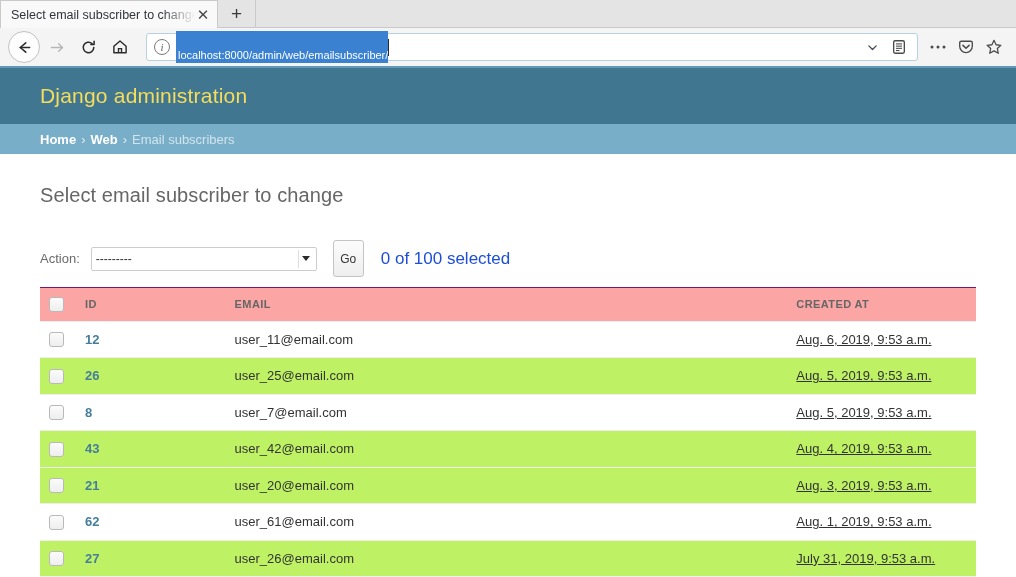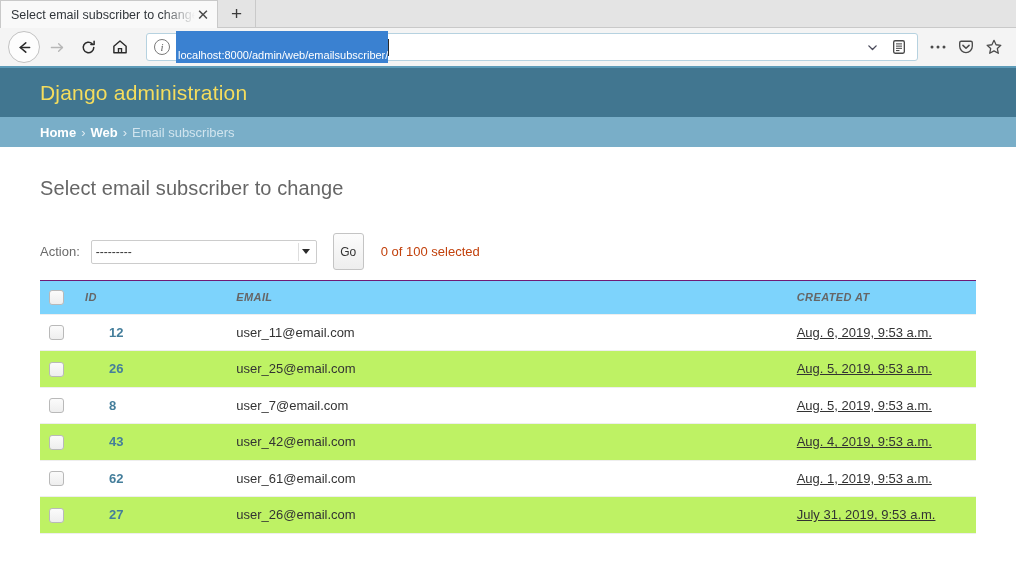--- a/index.html
+++ b/index.html
@@ -112,21 +112,21 @@
     display: flex; align-items: center; justify-content: center;
     color: #4a4a4a; cursor: pointer;
     flex: 0 0 28px;
   }
 
   
   .page { flex: 1; background: #ffffff; overflow: hidden; position: relative; }
 
   .dj-header {
     background: #417690;
-    height: 49px;
+    height: 56px;
     display: flex; align-items: center;
     padding: 0 40px;
   }
   .dj-branding {
     color: #f5dd5d;
     font-size: 21px;
     font-weight: 300;
     letter-spacing: .2px;
   }
 
@@ -197,44 +197,43 @@
     font-family: "Liberation Sans", sans-serif;
     color: #333333;
     background: linear-gradient(#fcfcfc, #eeeeee);
     border: 1px solid #c4c4c4;
     border-radius: 3px;
     cursor: pointer;
     padding: 0 6px;
   }
   .selcount {
     margin-left: 17px;
-    font-size: 13px;
-    color: #c2410c;
+    font-size: 17px;
+    color: #1d4ed8;
   }
 
   
   .results { width: 100%; }
   table.results-table {
     width: 100%;
     border-collapse: collapse;
     font-size: 13px;
   }
   table.results-table thead th {
-    background: #7dd3fc;
+    background: #fca5a5;
     height: 33px;
     text-align: left;
     font-size: 11px;
     font-weight: bold;
     letter-spacing: .4px;
     color: #666666;
     text-transform: uppercase;
     border-bottom: 1px solid #eeeeee;
     padding: 0 10px;
     vertical-align: middle;
-    font-style: italic;
   }
   table.results-table tbody td {
     height: 36.5px;
     padding: 0 10px;
     vertical-align: middle;
     border-bottom: 1px solid #eeeeee;
     color: #333333;
     font-size: 13px;
   }
   table.results-table tbody tr.row1 { background: #ffffff; }
@@ -253,21 +252,20 @@
     display: inline-block;
     vertical-align: middle;
     cursor: pointer;
   }
   .idlink {
     color: #447e9b;
     font-weight: bold;
     text-decoration: none;
     font-size: 13px;
     cursor: pointer;
-    margin-left: 24px;
   }
   .email-cell { color: #333333; }
   .date-cell { color: #333333; text-decoration: underline; }
 </style>
 </head>
 <body>
 
 <div class="browser">
 
   <div class="tabstrip">
@@ -415,20 +413,26 @@
                 <td class="col-id"><a class="idlink" href="#">8</a></td>
                 <td class="col-email email-cell">user_7@email.com</td>
                 <td class="col-date date-cell">Aug. 5, 2019, 9:53 a.m.</td>
               </tr>
               <tr class="row2">
                 <td class="col-check"><span class="chk"></span></td>
                 <td class="col-id"><a class="idlink" href="#">43</a></td>
                 <td class="col-email email-cell">user_42@email.com</td>
                 <td class="col-date date-cell">Aug. 4, 2019, 9:53 a.m.</td>
               </tr>
+              <tr class="row2">
+                <td class="col-check"><span class="chk"></span></td>
+                <td class="col-id"><a class="idlink" href="#">21</a></td>
+                <td class="col-email email-cell">user_20@email.com</td>
+                <td class="col-date date-cell">Aug. 3, 2019, 9:53 a.m.</td>
+              </tr>
               <tr class="row1">
                 <td class="col-check"><span class="chk"></span></td>
                 <td class="col-id"><a class="idlink" href="#">62</a></td>
                 <td class="col-email email-cell">user_61@email.com</td>
                 <td class="col-date date-cell">Aug. 1, 2019, 9:53 a.m.</td>
               </tr>
               <tr class="row2">
                 <td class="col-check"><span class="chk"></span></td>
                 <td class="col-id"><a class="idlink" href="#">27</a></td>
                 <td class="col-email email-cell">user_26@email.com</td>

